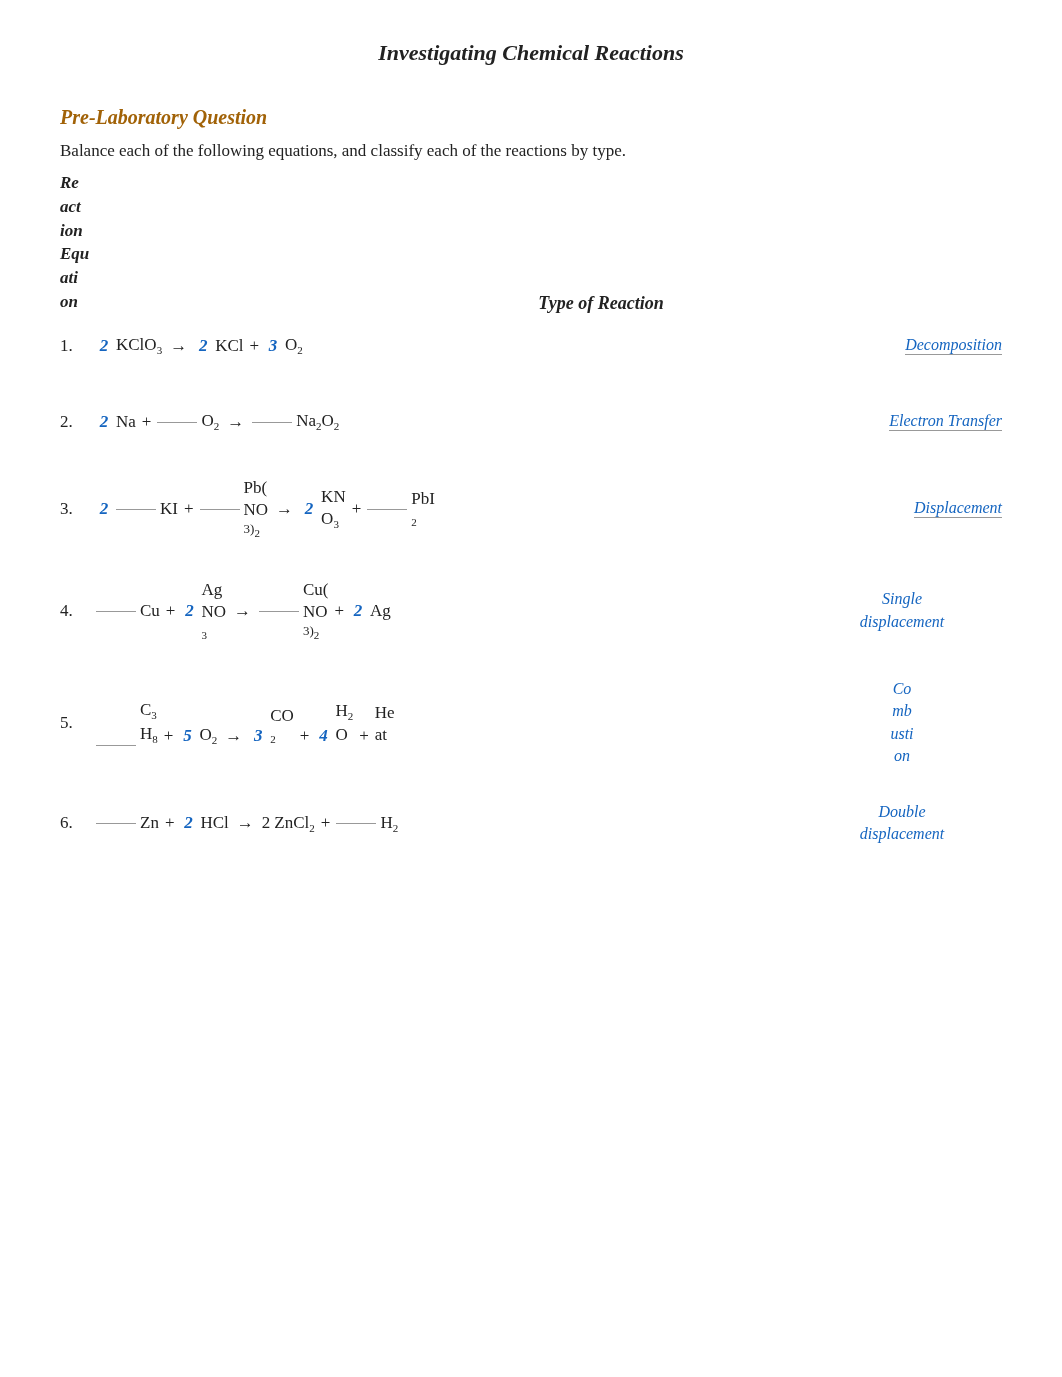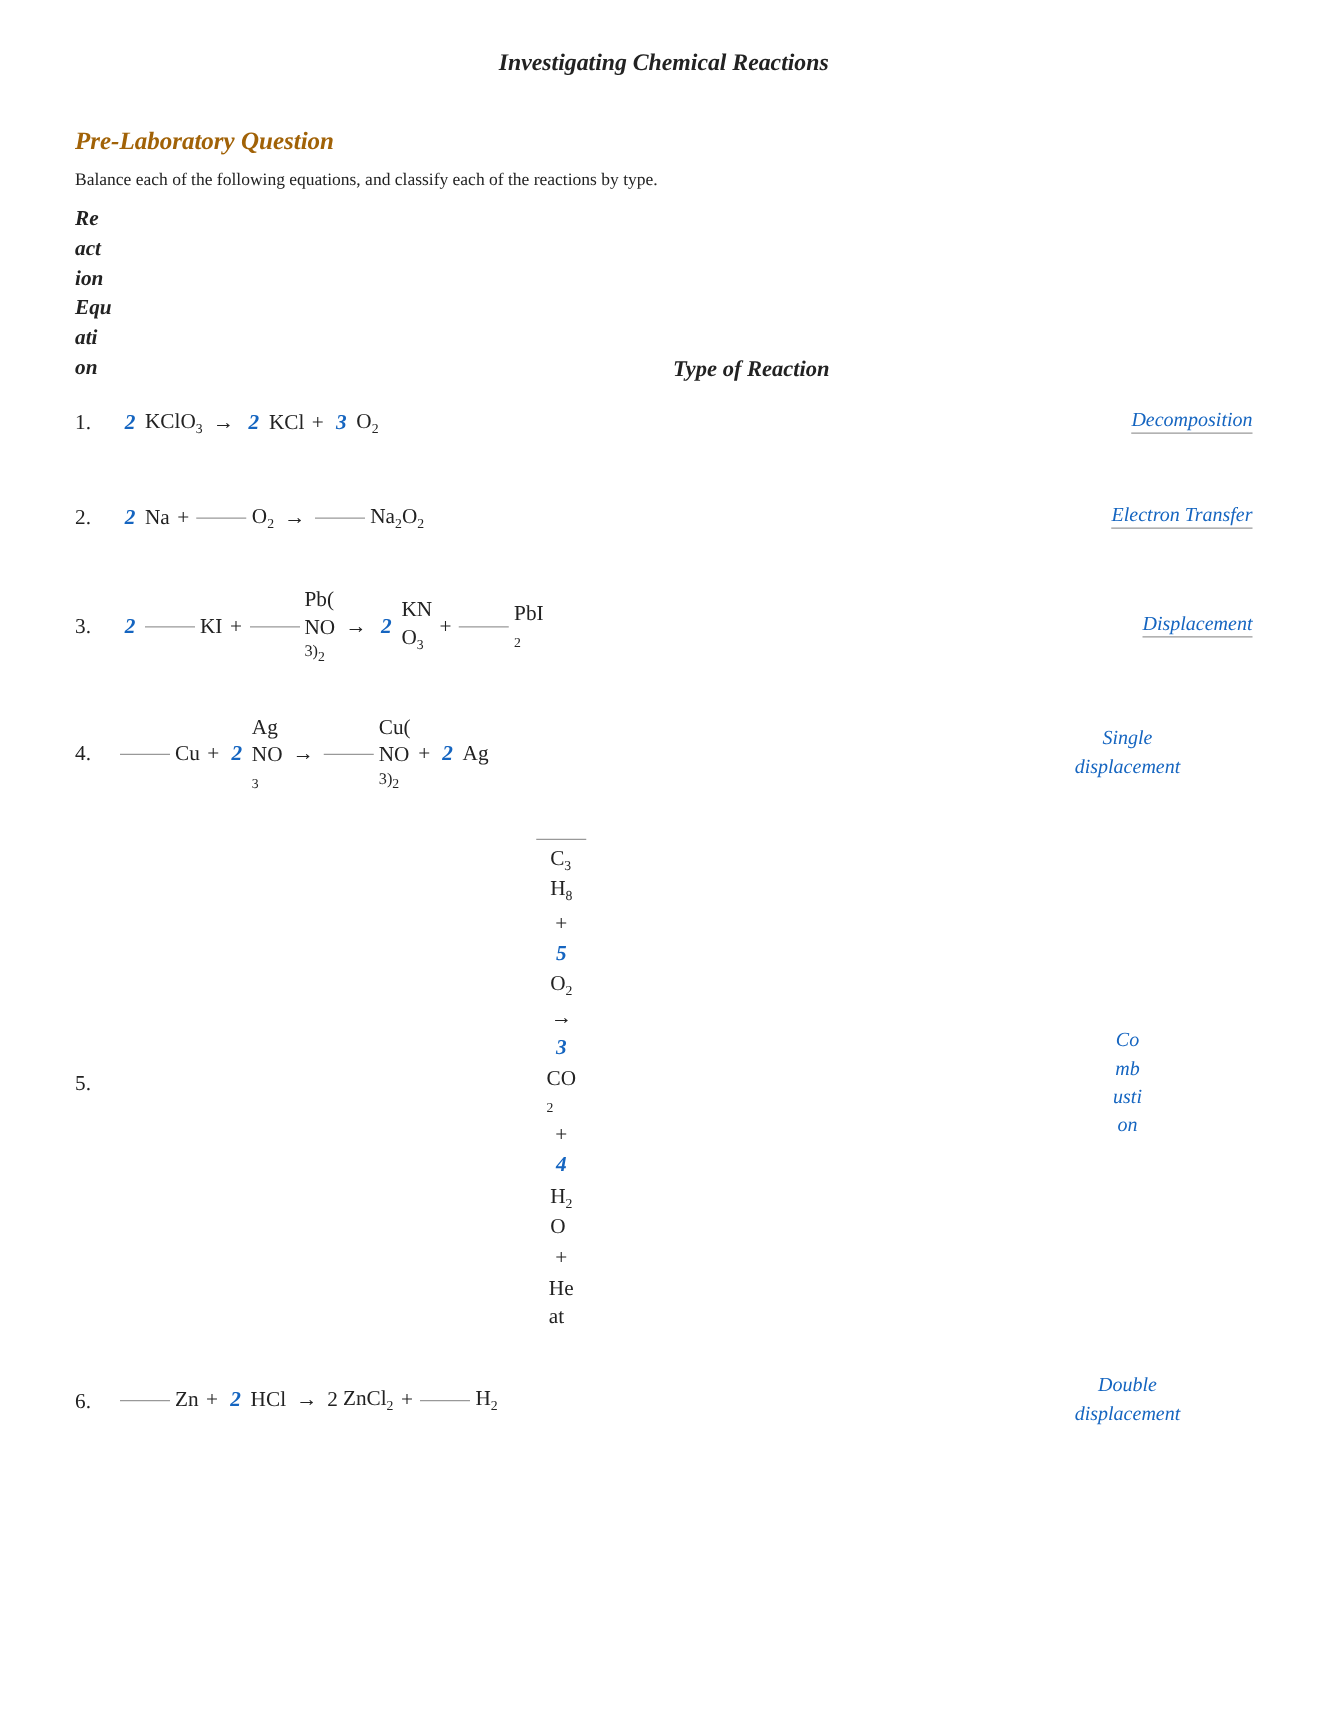--- a/index.html
+++ b/index.html
@@ -9,32 +9,32 @@
       width: 1062px;
       min-height: 1377px;
       padding: 40px 60px;
       color: #222;
       font-size: 18px;
     }
     .page-title {
       text-align: center;
       font-style: italic;
       font-weight: bold;
-      font-size: 19px;
+      font-size: 22px;
       margin-bottom: 40px;
     }
     .section-title {
       color: #a16207;
       font-style: italic;
       font-weight: bold;
       font-size: 20px;
       margin-bottom: 12px;
     }
     .intro-text {
-      font-size: 14px;
+      font-size: 17px;
       margin-bottom: 10px;
     }
     .table-header {
       display: flex;
       margin-bottom: 8px;
       align-items: flex-end;
     }
     .col-reaction {
       width: 140px;
       font-style: italic;
@@ -249,21 +249,21 @@
     <span class="coeff">2</span>
     <span class="species">Ag</span>
   </div>
   <div class="type-multiline">
     <span class="underline-part"><em>Single<br>displacement</em></span>
   </div>
 </div>
 
 <div class="row5">
   <div class="row-number" style="align-self:center;">5.</div>
-  <div class="equation-area" style="align-items:center;flex-direction:column;">
+  <div class="equation-area" style="align-items:flex-end;">
     <span class="blank"></span>
     <div class="stacked">
       <span>C<span class="sub">3</span></span>
       <span>H<span class="sub">8</span></span>
     </div>
     <span class="plus">+</span>
     <span class="coeff">5</span>
     <span class="species">O<span class="sub">2</span></span>
     <span class="arrow">→</span>
     <span class="coeff">3</span>

